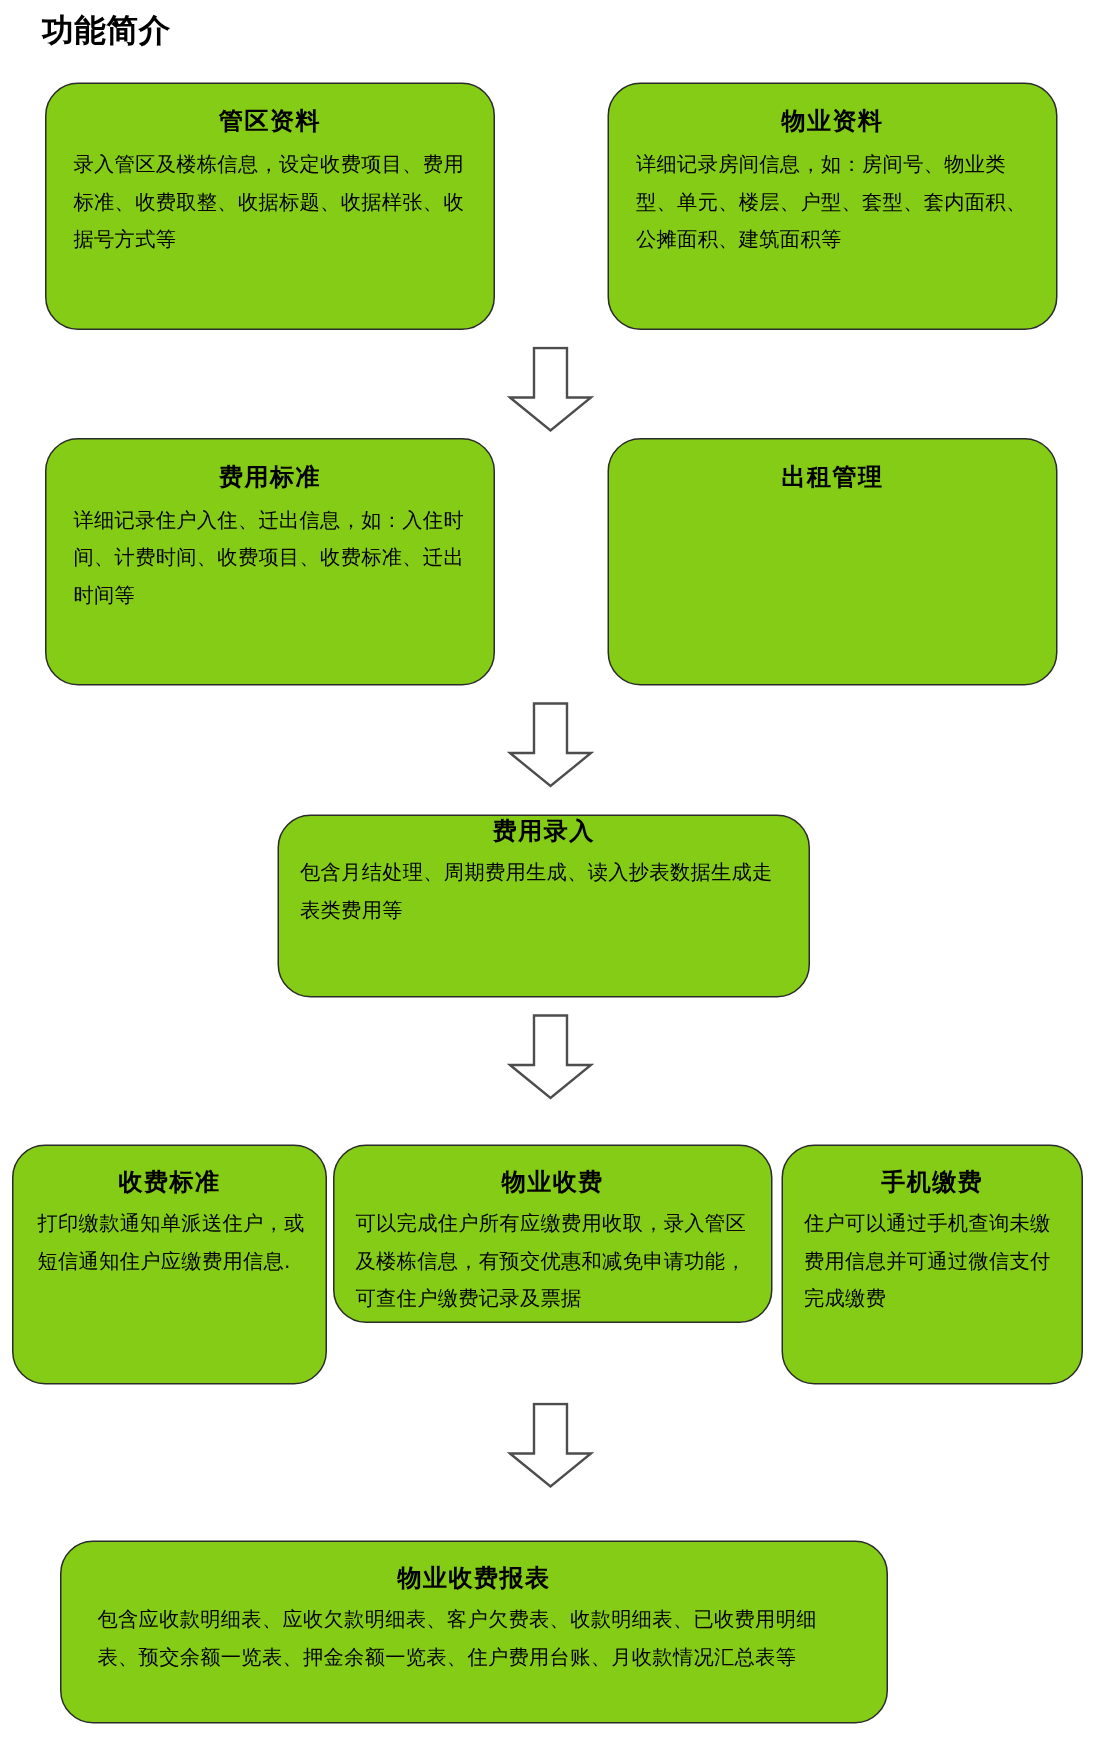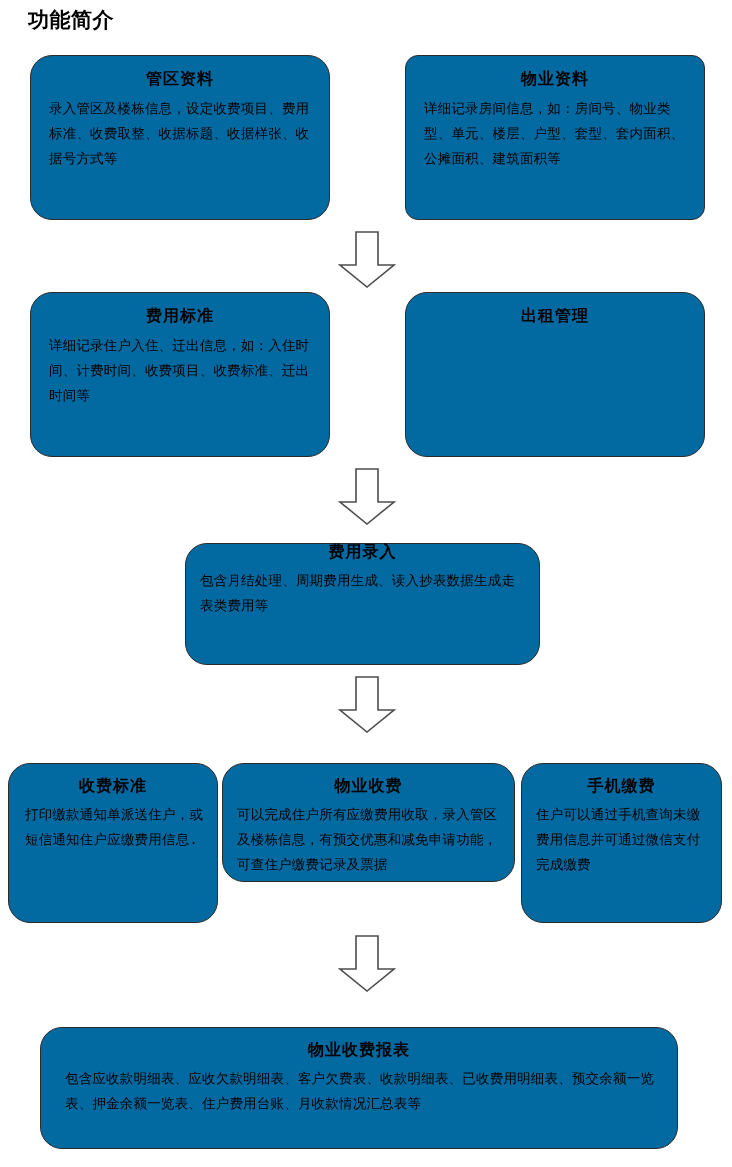--- a/index.html
+++ b/index.html
@@ -33,23 +33,22 @@
     letter-spacing: 0.5px;
     white-space: nowrap;
   }
 
   
   .node {
     position: absolute;
     box-sizing: border-box;
     border: 1px solid #2b2b2b;
     border-radius: 22px;
-    background: #0369a1;
+    background: #84cc16;
     padding: 0;
-    font-family: Liberation Mono, monospace;
   }
   .node-title {
     text-align: center;
     font-size: 16px;
     font-weight: bold;
     color: #000000;
     letter-spacing: 1px;
     line-height: 1.2;
   }
   .node-body {
@@ -57,21 +56,21 @@
     color: #000000;
     line-height: 1.85;
     letter-spacing: 0.2px;
   }
 
   
   #node-district      { left: 30px;  top: 55px;   width: 300px; height: 165px; }
   #node-district .node-title { margin-top: 15px; }
   #node-district .node-body  { margin: 8px 16px 0 18px; }
 
-  #node-property      { left: 405px; top: 55px;   width: 300px; height: 165px; border-radius: 13px; }
+  #node-property      { left: 405px; top: 55px;   width: 300px; height: 165px; }
   #node-property .node-title { margin-top: 15px; }
   #node-property .node-body  { margin: 8px 16px 0 18px; }
 
   #node-resident      { left: 30px;  top: 292px;  width: 300px; height: 165px; }
   #node-resident .node-title { margin-top: 15px; }
   #node-resident .node-body  { margin: 8px 14px 0 18px; }
 
   #node-rental        { left: 405px; top: 292px;  width: 300px; height: 165px; }
   #node-rental .node-title { margin-top: 15px; }
   #node-rental .node-body  { margin: 8px 10px 0 16px; }
@@ -85,21 +84,21 @@
   #node-notice .node-body  { margin: 7px 12px 0 16px; }
 
   #node-charging      { left: 222px; top: 763px;  width: 293px; height: 119px; }
   #node-charging .node-title { margin-top: 14px; }
   #node-charging .node-body  { margin: 7px 12px 0 14px; }
 
   #node-mobile        { left: 521px; top: 763px;  width: 201px; height: 160px; }
   #node-mobile .node-title { margin-top: 14px; }
   #node-mobile .node-body  { margin: 7px 10px 0 14px; }
 
-  #node-reports       { left: 40px;  top: 1027px; width: 638px; height: 122px; }
+  #node-reports       { left: 40px;  top: 1027px; width: 552px; height: 122px; }
   #node-reports .node-title { margin-top: 14px; }
   #node-reports .node-body  { margin: 7px 20px 0 24px; }
 
   
   .arrow {
     position: absolute;
     overflow: visible;
   }
   .arrow svg { display: block; }
 

